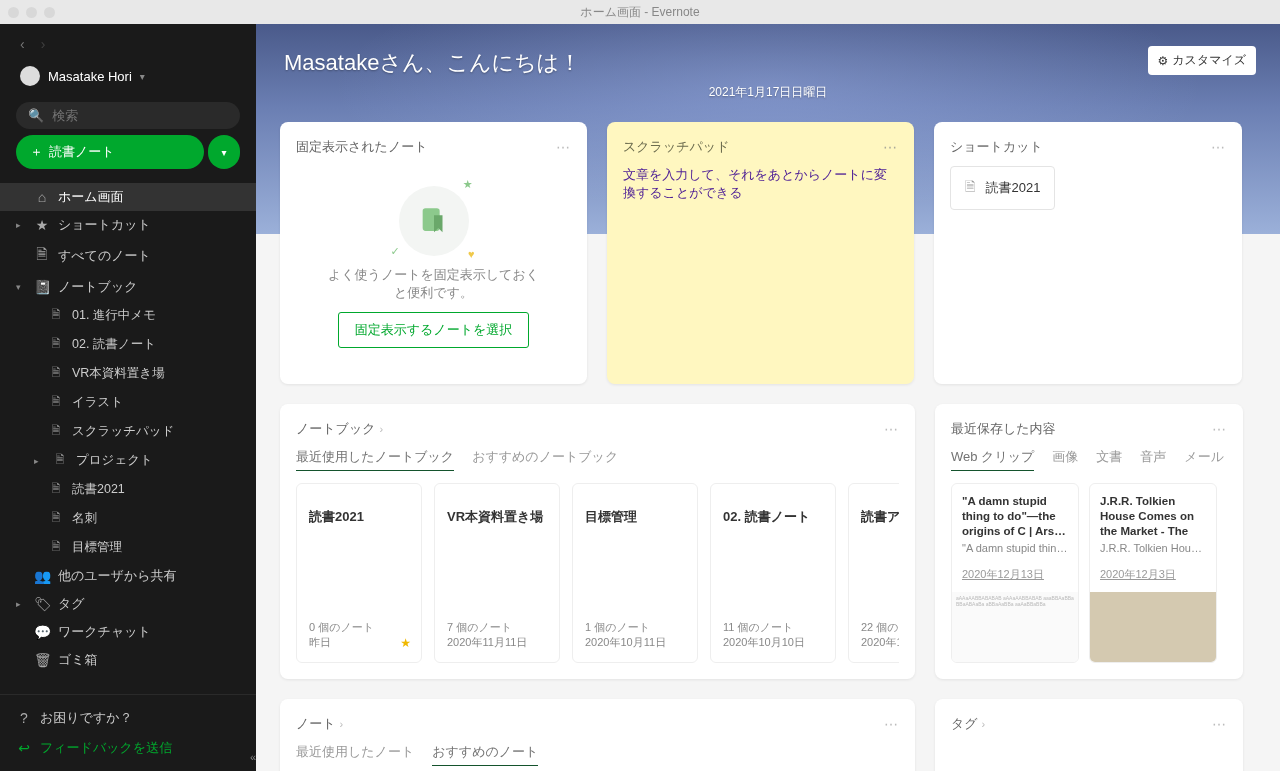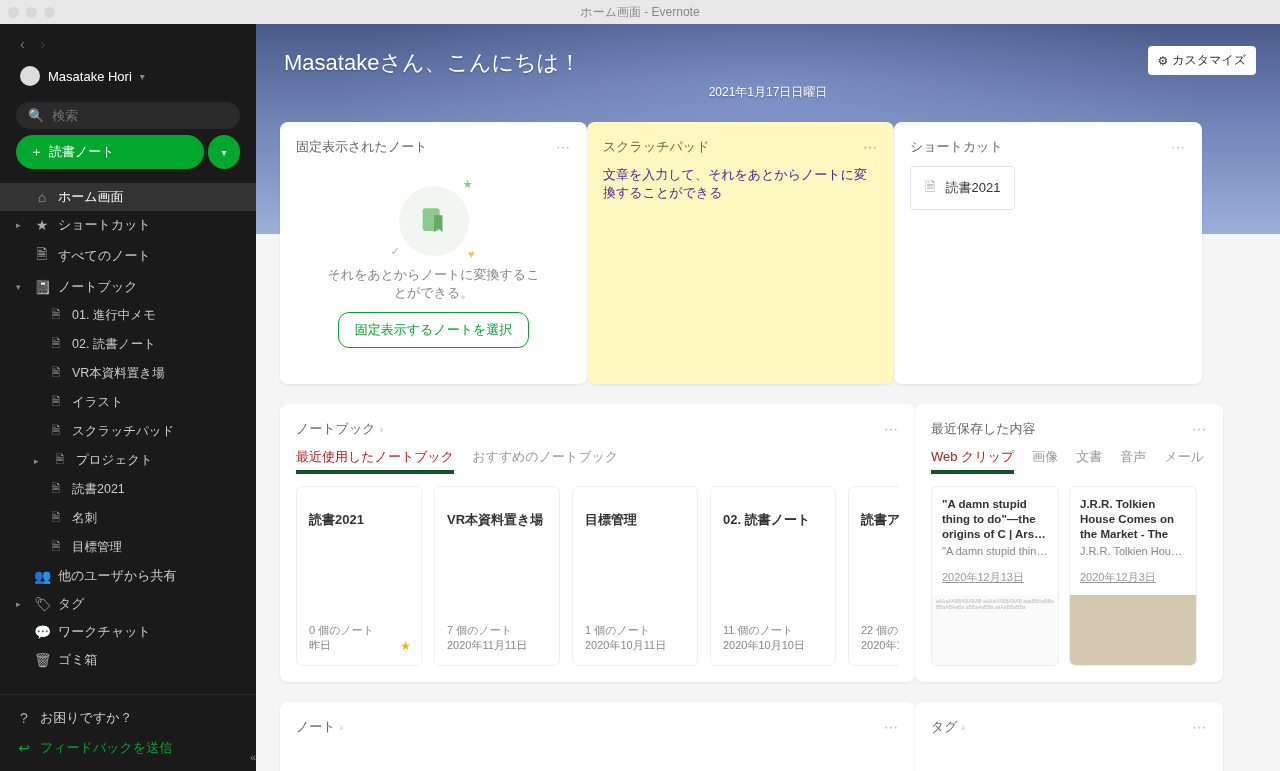--- a/index.html
+++ b/index.html
@@ -35,40 +35,40 @@
 .collapse-btn { position: absolute; left: 250px; bottom: 8px; color: #888; cursor: pointer; font-size: 11px; }
 
 .main { flex: 1; background: #f5f5f5; overflow: hidden; position: relative; }
 .hero { height: 210px; background: linear-gradient(180deg, #4a5a8a 0%, #6b7fb3 40%, #9bb0d9 100%); position: relative; padding: 24px 28px; color: #fff; }
 .hero::before { content: ""; position: absolute; inset: 0; background: radial-gradient(ellipse at 50% 30%, rgba(180,200,255,0.3), transparent 60%); }
 .greeting { font-size: 22px; font-weight: 400; position: relative; text-shadow: 0 1px 2px rgba(0,0,0,0.3); }
 .date-line { font-size: 12px; margin-top: 6px; position: relative; text-shadow: 0 1px 2px rgba(0,0,0,0.3); text-align: center; }
 .customize-btn { position: absolute; right: 24px; top: 22px; background: #fff; color: #333; border: none; border-radius: 4px; padding: 6px 10px; font-size: 12px; display: flex; align-items: center; gap: 4px; cursor: pointer; }
 
 .content { position: absolute; top: 98px; left: 0; right: 0; bottom: 0; padding: 0 24px; overflow-y: auto; }
-.row { display: flex; margin-bottom: 20px; }
+.row { display: flex; gap: 20px; margin-bottom: 20px; }
 .panel { background: #fff; border-radius: 8px; box-shadow: 0 1px 3px rgba(0,0,0,0.08); padding: 16px; min-height: 100px; }
 .panel-header { display: flex; justify-content: space-between; align-items: center; margin-bottom: 10px; }
 .panel-title { font-size: 13px; color: #666; font-weight: 500; }
 .panel-more { color: #bbb; cursor: pointer; font-size: 14px; letter-spacing: 1px; }
 .pinned-panel { width: 307px; height: 262px; display: flex; flex-direction: column; }
 .pinned-body { flex: 1; display: flex; flex-direction: column; align-items: center; justify-content: center; gap: 10px; }
 .pinned-icon-wrap { width: 70px; height: 70px; background: #f3f5f3; border-radius: 50%; display: flex; align-items: center; justify-content: center; position: relative; }
 .pinned-help { font-size: 13px; color: #888; text-align: center; max-width: 220px; }
-.pinned-cta { border: 1px solid #00a82d; color: #00a82d; background: #fff; padding: 8px 16px; font-size: 13px; border-radius: 11px; cursor: pointer; }
+.pinned-cta { border: 1px solid #00a82d; color: #00a82d; background: #fff; padding: 8px 16px; font-size: 13px; border-radius: 3px; cursor: pointer; }
 .scratch-panel { width: 307px; height: 262px; background: #fff7c0; }
 .scratch-body { font-size: 13px; color: #4c1d95; }
 .shortcut-panel { width: 308px; height: 262px; }
 .shortcut-chip { display: inline-flex; align-items: center; gap: 10px; border: 1px solid #e4e4e4; border-radius: 4px; padding: 10px 14px; cursor: pointer; font-size: 13px; color: #333; }
 
 .nb-panel { width: 635px; min-height: 260px; }
 .panel-title-link { cursor: pointer; display: inline-flex; align-items: center; gap: 4px; }
 .tabs { display: flex; gap: 18px; margin: 8px 0 12px; font-size: 13px; }
 .tab { color: #999; cursor: pointer; padding-bottom: 4px; }
-.tab.active { color: #b91c1c; border-bottom: 4px solid #14532d; }
+.tab.active { color: #737373; border-bottom: 1px solid #14532d; }
 .nb-scroll { display: flex; gap: 12px; overflow-x: hidden; }
 .nb-card { min-width: 126px; max-width: 126px; height: 180px; border: 1px solid #eee; border-radius: 6px; padding: 12px; display: flex; flex-direction: column; justify-content: space-between; cursor: pointer; position: relative; }
 .nb-card-title { font-size: 13px; font-weight: 600; color: #333; margin-top: 12px; }
 .nb-card-meta { font-size: 11px; color: #888; }
 .nb-star { position: absolute; right: 10px; bottom: 12px; color: #f0b800; font-size: 12px; }
 
 .recent-panel { width: 308px; min-height: 260px; }
 .recent-scroll { display: flex; gap: 10px; overflow-x: hidden; }
 .recent-card { min-width: 128px; max-width: 128px; height: 180px; border: 1px solid #eee; border-radius: 6px; cursor: pointer; display: flex; flex-direction: column; overflow: hidden; }
 .recent-card-body { padding: 10px; flex: 1; display: flex; flex-direction: column; gap: 4px; }
@@ -235,21 +235,21 @@
           <div class="pinned-body">
             <div class="pinned-icon-wrap">
               <svg width="34" height="34" viewBox="0 0 24 24" fill="#8cc98c">
                   <rect x="4" y="3" width="12" height="16" rx="2"></rect>
                   <path d="M18 8v12l-3-3-3 3V8z" fill="#6aa86a"></path>
                 </svg>
               <span style="position:absolute;top:-8px;right:-4px;color:#8cc98c;font-size:11px">★</span>
               <span style="position:absolute;bottom:-4px;right:-6px;color:#f0c94a;font-size:11px">♥</span>
               <span style="position:absolute;bottom:-2px;left:-8px;color:#8cc98c;font-size:11px">✓</span>
             </div>
-            <div class="pinned-help">それをあとからノートに変換することができる。</div>
+            <div class="pinned-help">よく使うノートを固定表示しておくと便利です。</div>
             <button class="pinned-cta">固定表示するノートを選択</button>
           </div>
         </div>
 
         <div class="panel scratch-panel">
           <div class="panel-header">
               <span class="panel-title" style="color:#6b6b4d">スクラッチパッド</span>
               <span class="panel-more" style="color:#aa9">⋯</span>
             </div>
           <div class="scratch-body">文章を入力して、それをあとからノートに変換することができる</div>
@@ -355,20 +355,24 @@
 
       <div class="row">
         <div class="panel notes-panel">
           <div class="panel-header">
               <span class="panel-title panel-title-link">
                 <span>ノート</span>
                 <span style="color:#bbb;font-size:11px">›</span>
               </span>
               <span class="panel-more">⋯</span>
             </div>
+          <div class="tabs">
+            <span class="tab">最近使用したノート</span>
+            <span class="tab active">おすすめのノート</span>
+          </div>
 
         </div>
 
         <div class="panel tags-panel">
           <div class="panel-header">
               <span class="panel-title panel-title-link">
                 <span>タグ</span>
                 <span style="color:#bbb;font-size:11px">›</span>
               </span>
               <span class="panel-more">⋯</span>

